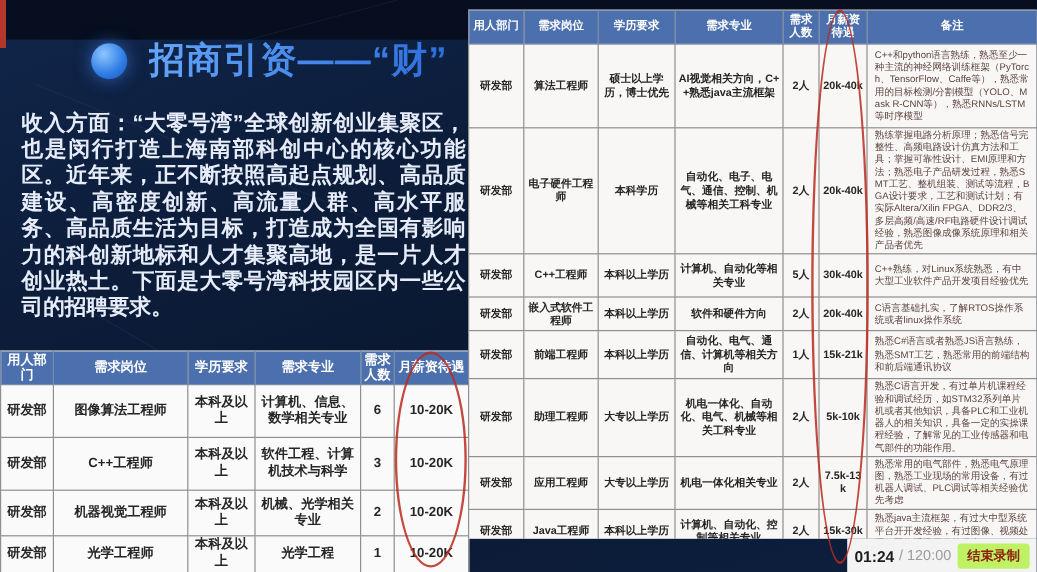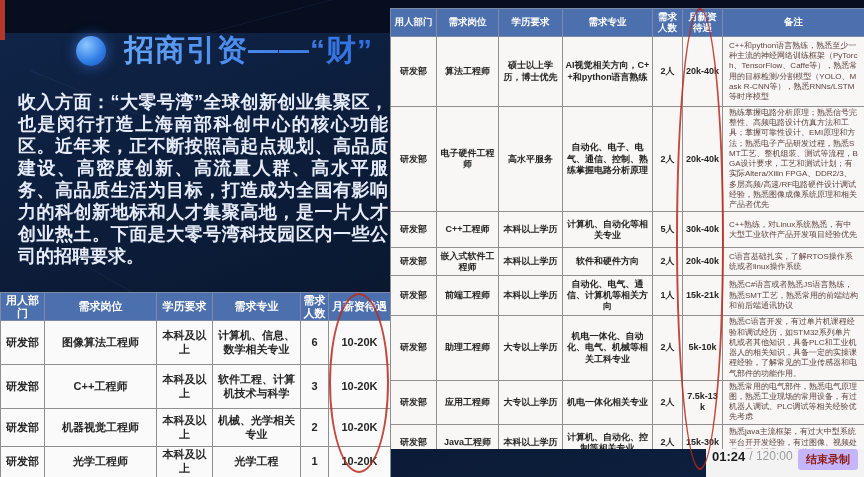--- a/index.html
+++ b/index.html
@@ -56,24 +56,24 @@
 
   .ellipse{position:absolute;border:2.5px solid rgba(186,42,30,.85);border-radius:50%;
     z-index:6;pointer-events:none}
   .el-left{left:329px;top:293px;width:60px;height:180px}
   .el-right{left:676px;top:8px;width:48px;height:462px}
 
   .bottom-glow{position:absolute;left:0;top:468px;width:390px;height:9px;z-index:1;
     background:linear-gradient(90deg,#2c52900,#2b5290 0%,#16305c 70%,rgba(22,48,92,0))}
 
   .recorder{position:absolute;left:706px;top:449px;width:158px;height:28px;background:#f3f3f3;
-    display:flex;align-items:flex-start;gap:4px;padding:0 6px;z-index:5}
+    display:flex;align-items:center;gap:4px;padding:0 6px;z-index:5}
   .time-elapsed{font-weight:bold;color:#1c1c1c;font-size:13px}
   .time-total{color:#9b9b9b;font-size:12px}
-  .stop-btn{margin-left:auto;background:#c4b5fd;border:none;border-radius:3px;color:#8e1c0e;
+  .stop-btn{margin-left:auto;background:#bef264;border:none;border-radius:3px;color:#8e1c0e;
     font-weight:bold;font-size:11px;padding:3px 8px;font-family:inherit;cursor:pointer}
 </style>
 </head>
 <body>
 
 <div class="stage">
   <div class="top-strip"></div>
   <div class="red-edge"></div>
   <div class="deco deco1"></div>
   <div class="deco deco2"></div>
@@ -162,30 +162,30 @@
             <th>需求人数</th>
             <th>月薪资待遇</th>
             <th>备注</th>
           </tr>
         </thead>
       <tbody>
           <tr>
             <td>研发部</td>
             <td>算法工程师</td>
             <td>硕士以上学历，博士优先</td>
-            <td>AI视觉相关方向，C++和python语言熟练</td>
+            <td>AI视觉相关方向，C++熟悉java主流框架</td>
             <td>2人</td>
             <td>20k-40k</td>
             <td>C++和python语言熟练，熟悉至少一种主流的神经网络训练框架（PyTorch、TensorFlow、Caffe等），熟悉常用的目标检测/分割模型（YOLO、Mask R-CNN等），熟悉RNNs/LSTM等时序模型</td>
           </tr>
           <tr>
             <td>研发部</td>
             <td>电子硬件工程师</td>
-            <td>高水平服务</td>
-            <td>自动化、电子、电气、通信、控制、熟练掌握电路分析原理</td>
+            <td>本科学历</td>
+            <td>自动化、电子、电气、通信、控制、机械等相关工科专业</td>
             <td>2人</td>
             <td>20k-40k</td>
             <td>熟练掌握电路分析原理；熟悉信号完整性、高频电路设计仿真方法和工具；掌握可靠性设计、EMI原理和方法；熟悉电子产品研发过程，熟悉SMT工艺、整机组装、测试等流程，BGA设计要求，工艺和测试计划；有实际Altera/Xilin FPGA、DDR2/3、多层高频/高速/RF电路硬件设计调试经验，熟悉图像成像系统原理和相关产品者优先</td>
           </tr>
           <tr>
             <td>研发部</td>
             <td>C++工程师</td>
             <td>本科以上学历</td>
             <td>计算机、自动化等相关专业</td>
             <td>5人</td>

